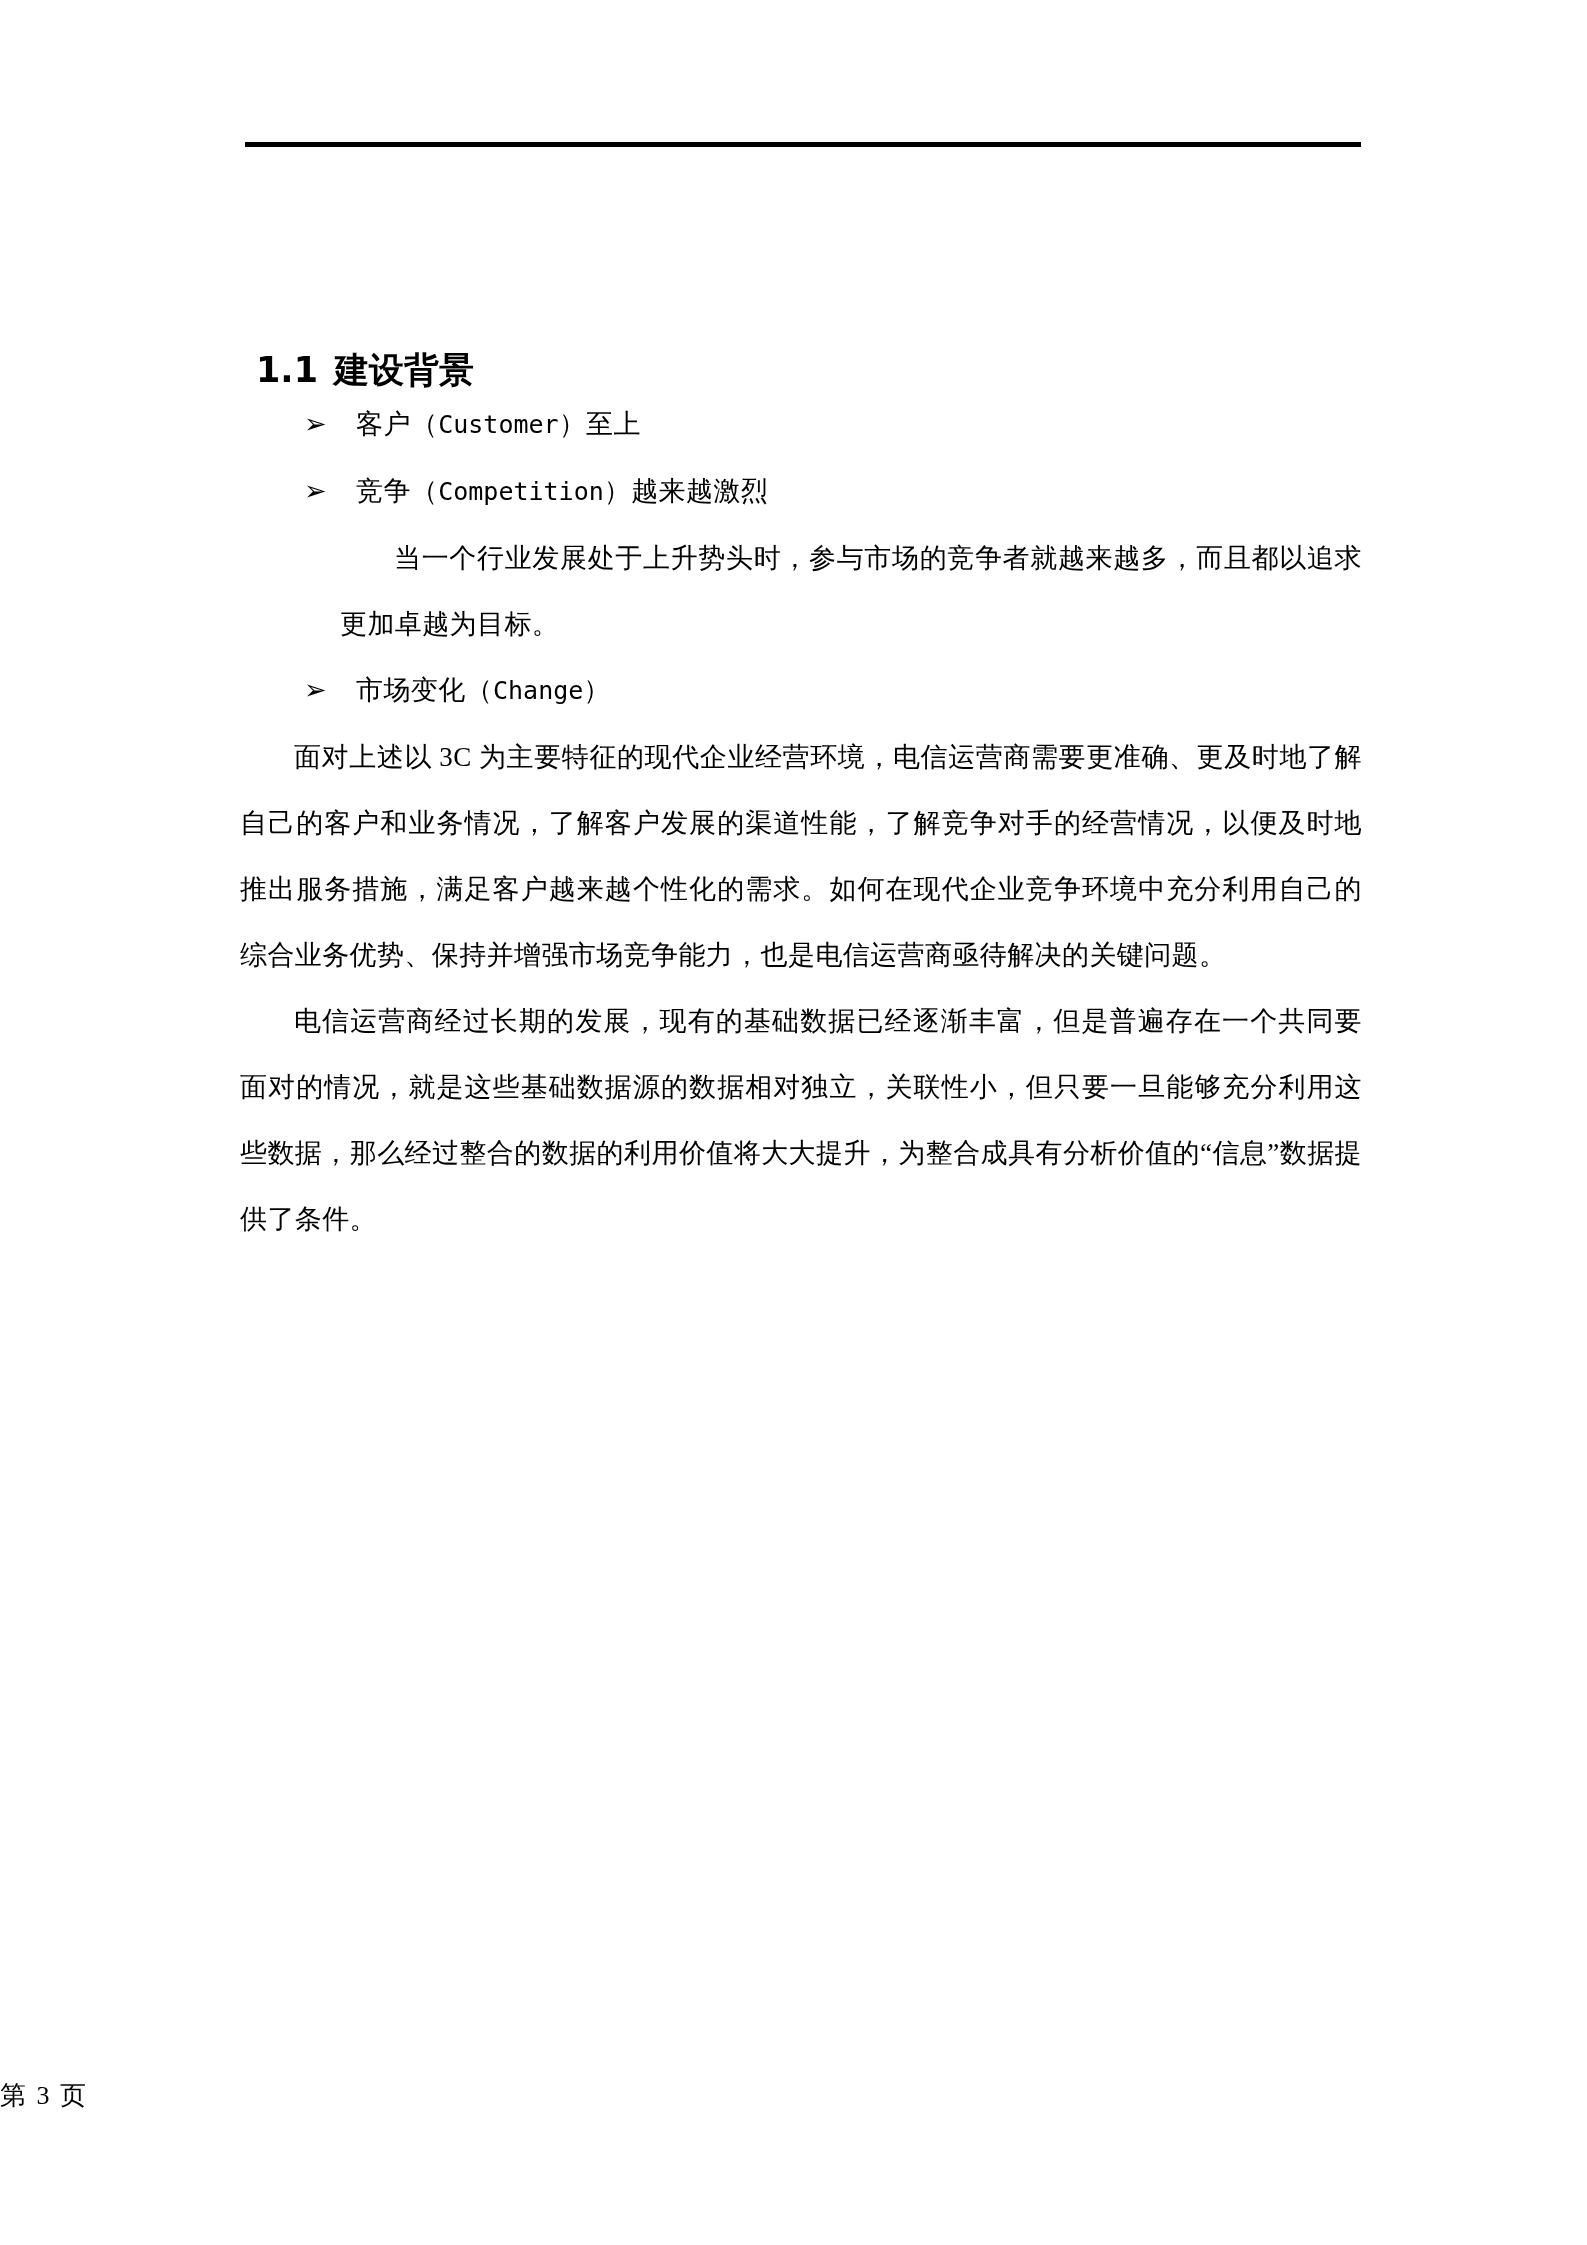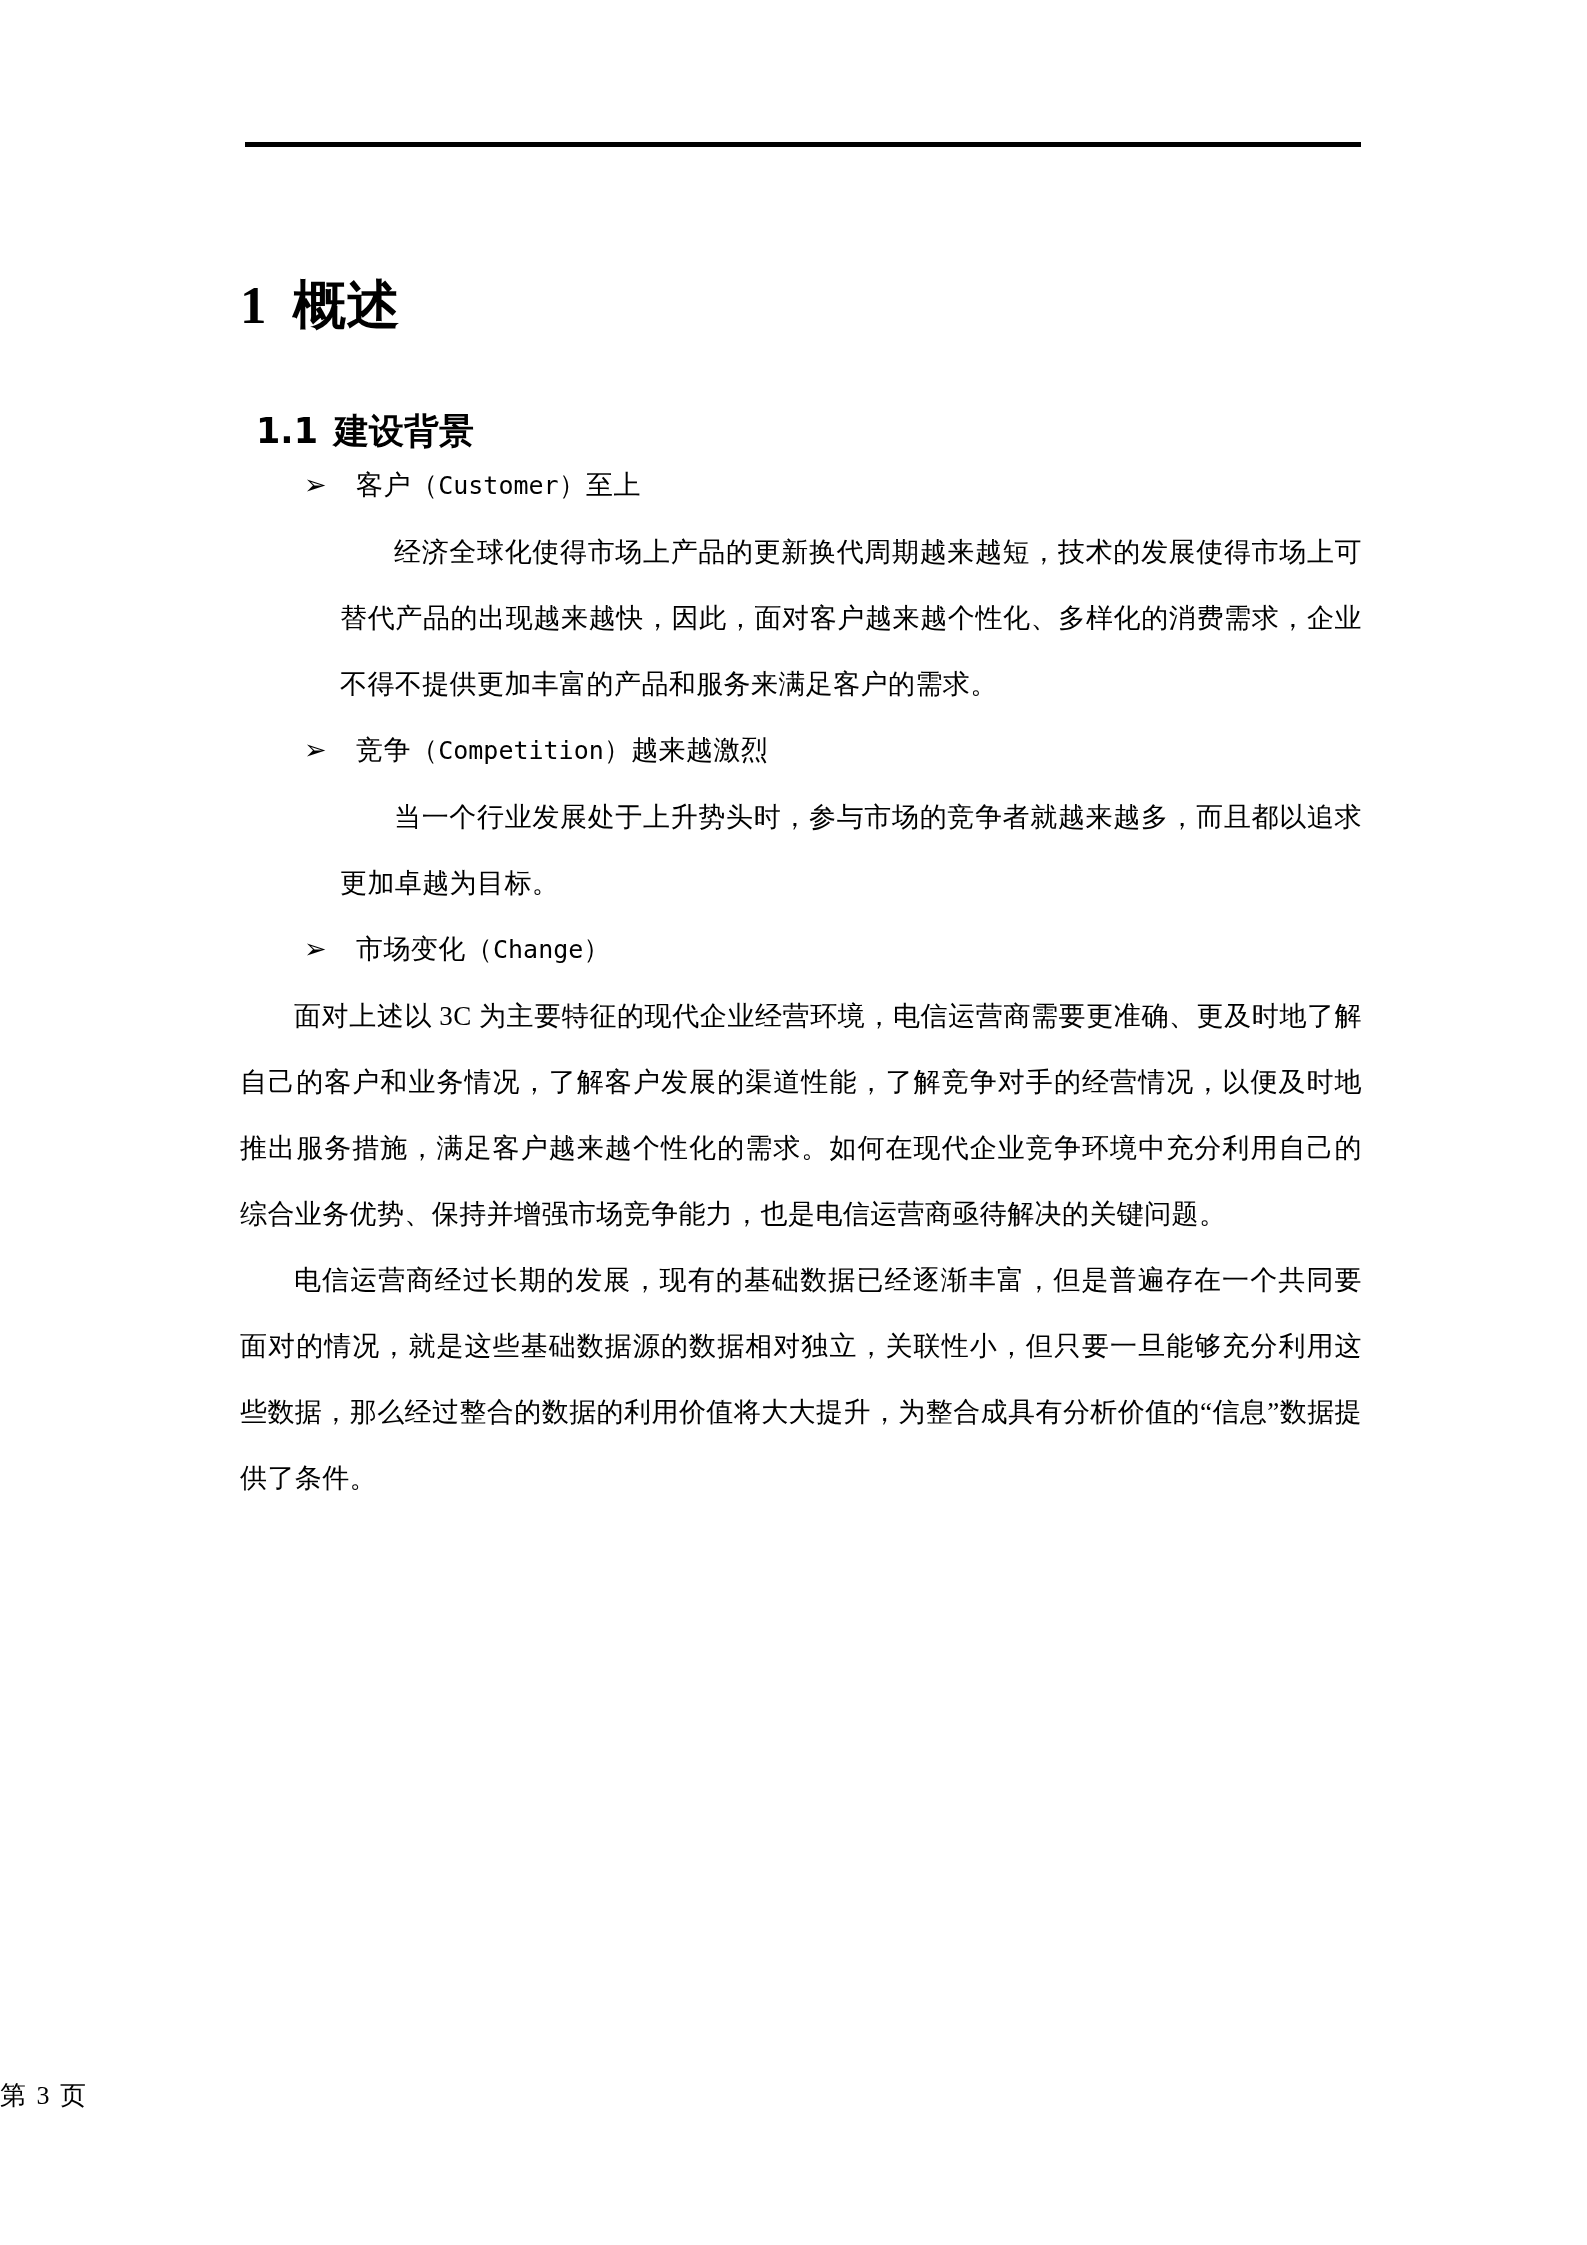--- a/index.html
+++ b/index.html
@@ -143,36 +143,32 @@
 </style>
 </head>
 <body>
 
 <div class="page">
 
   <div class="header-rule"></div>
 
   <div class="content">
 
-    <h1 class="doc-h1">
-      <span class="num">1</span><span>概述</span>
-    </h1>
 
     <h2 class="doc-h2">
       <span class="num">1.1</span><span>建设背景</span>
     </h2>
 
 
     <ul class="bullet-list">
 
       <li class="bullet-item">
         <span class="bullet-marker">➢</span>
         <span class="bullet-label"><span>客户（</span><span class="latin">Customer</span><span>）至上</span></span>
       </li>
-      <p class="sub-para">经济全球化使得市场上产品的更新换代周期越来越短，技术的发展使得市场上可替代产品的出现越来越快，因此，面对客户越来越个性化、多样化的消费需求，企业不得不提供更加丰富的产品和服务来满足客户的需求。</p>
 
       <li class="bullet-item">
         <span class="bullet-marker">➢</span>
         <span class="bullet-label"><span>竞争（</span><span class="latin">Competition</span><span>）越来越激烈</span></span>
       </li>
       <p class="sub-para">当一个行业发展处于上升势头时，参与市场的竞争者就越来越多，而且都以追求更加卓越为目标。</p>
 
       <li class="bullet-item">
         <span class="bullet-marker">➢</span>
         <span class="bullet-label"><span>市场变化（</span><span class="latin">Change</span><span>）</span></span>

